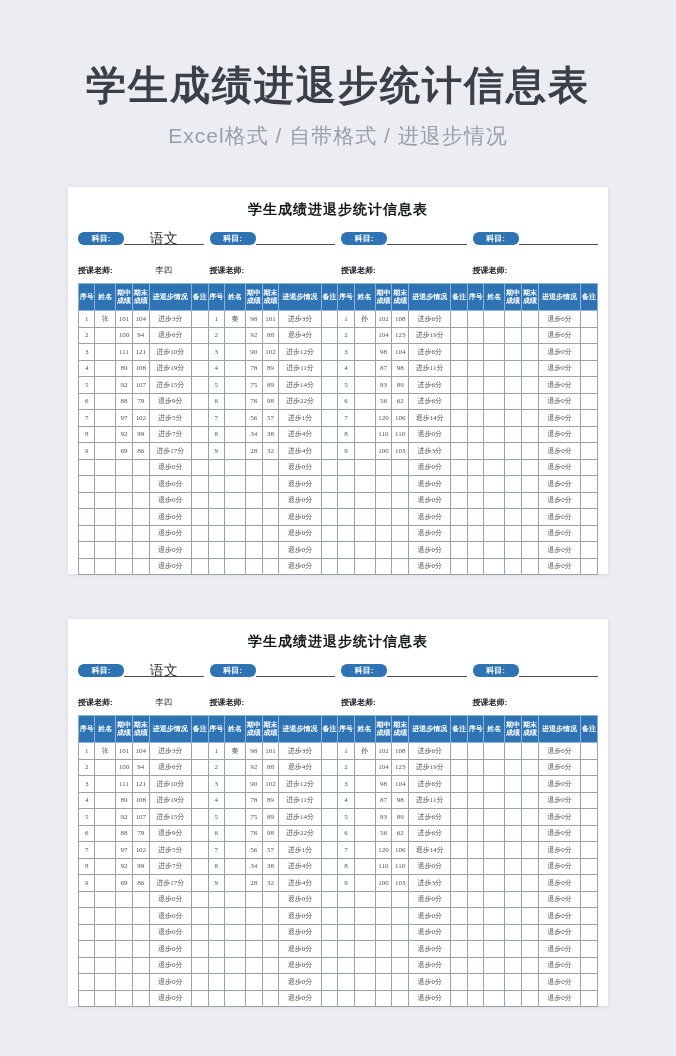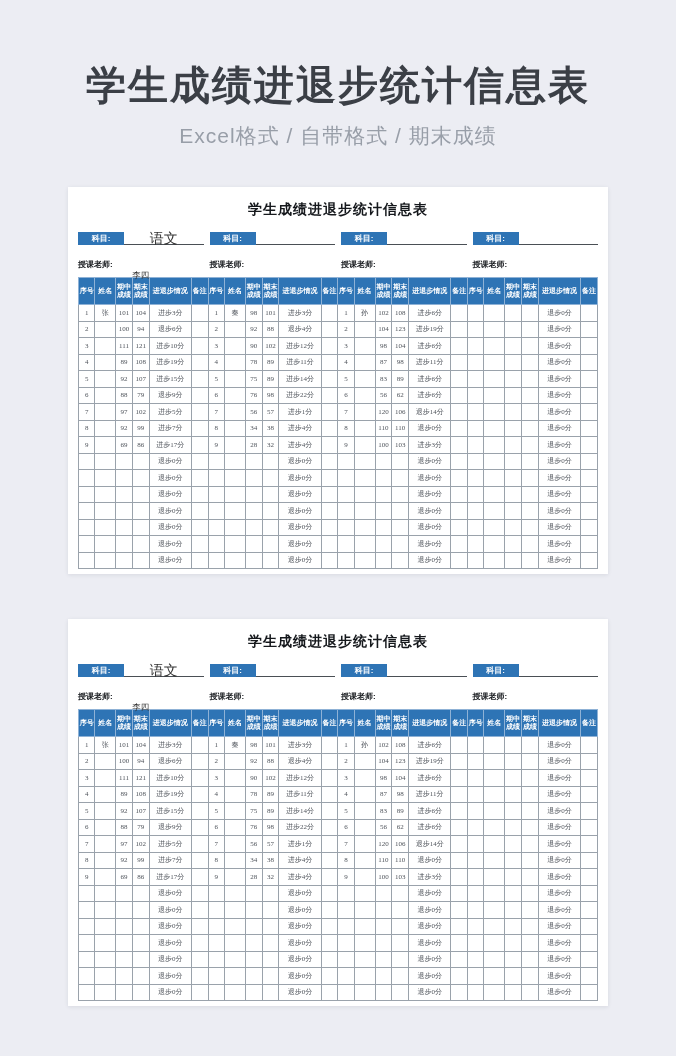--- a/index.html
+++ b/index.html
@@ -36,28 +36,28 @@
     font-family:"Liberation Serif",serif;
     letter-spacing:1px;
   }
   .info-band{display:flex;gap:6px;margin-top:13px;}
   .info-group{flex:1;min-width:0;}
   .info-line{display:flex;align-items:stretch;height:13px;}
   .chip{
     display:inline-block;width:46px;
     background:#2e74b5;color:#fff;
     font-size:8px;font-weight:bold;
-    text-align:center;line-height:13px;
+    text-align:center;line-height:13px;border-radius:6px;
   }
   .info-value{
     flex:1;border-bottom:1px solid #4a4f55;
     text-align:center;font-size:14px;color:#333;
     font-family:"Liberation Serif",serif;line-height:13px;
   }
-  .info-line2{display:flex;margin-top:14px;height:11px;flex-direction:column;}
+  .info-line2{display:flex;margin-top:20px;height:11px;}
   .info-label{
     font-size:8px;font-weight:bold;color:#15181c;
     width:46px;line-height:11px;white-space:nowrap;
   }
   .info-value2{
     flex:1;text-align:center;font-size:8.5px;color:#333;
     font-family:Liberation Serif, serif;line-height:11px;
   }
   table.sheet-table{
     width:100%;margin-top:7px;
@@ -87,21 +87,21 @@
   table.sheet-table th:nth-child(6n+4),table.sheet-table td:nth-child(6n+4){width:3.2%;}
   table.sheet-table th:nth-child(6n+5),table.sheet-table td:nth-child(6n+5){width:8.3%;}
   table.sheet-table th:nth-child(6n+6),table.sheet-table td:nth-child(6n+6){width:3.2%;}
   td.status-cell{color:#565b62;}
 </style>
 </head>
 <body>
 
 <div class="page">
   <h1 class="page-title">学生成绩进退步统计信息表</h1>
-  <div class="page-subtitle">Excel格式 / 自带格式 / 期末成绩</div>
+  <div class="page-subtitle">Excel格式 / 自带格式 / 进退步情况</div>
   <div class="sheet-card first">
       <div class="sheet-title">学生成绩进退步统计信息表</div>
       <div class="info-band">
         <div class="info-group">
       <div class="info-line">
         <span class="chip">科目:</span>
             <span class="info-value">语文</span>
       </div>
       <div class="info-line2">
         <span class="info-label">授课老师:</span>

